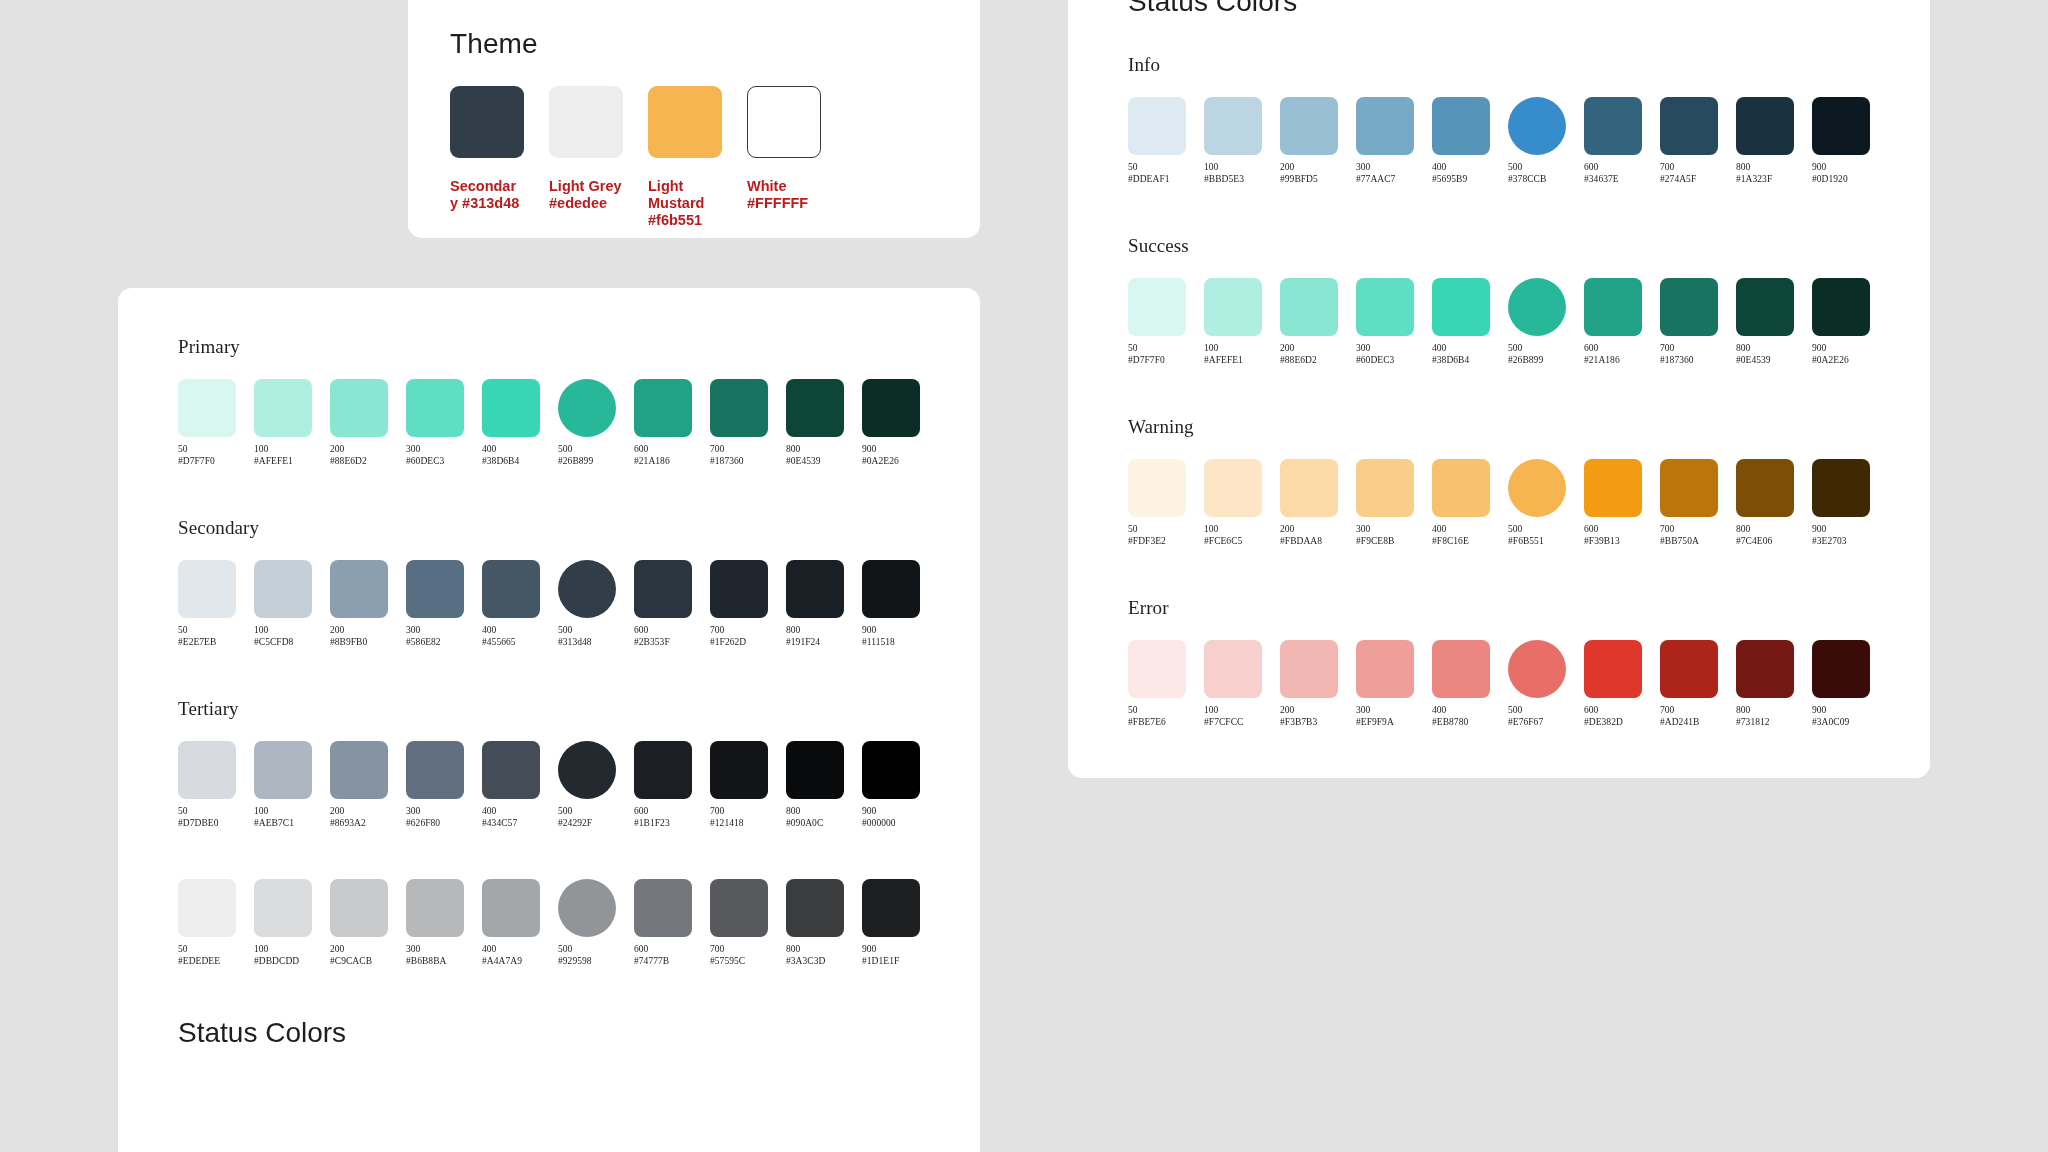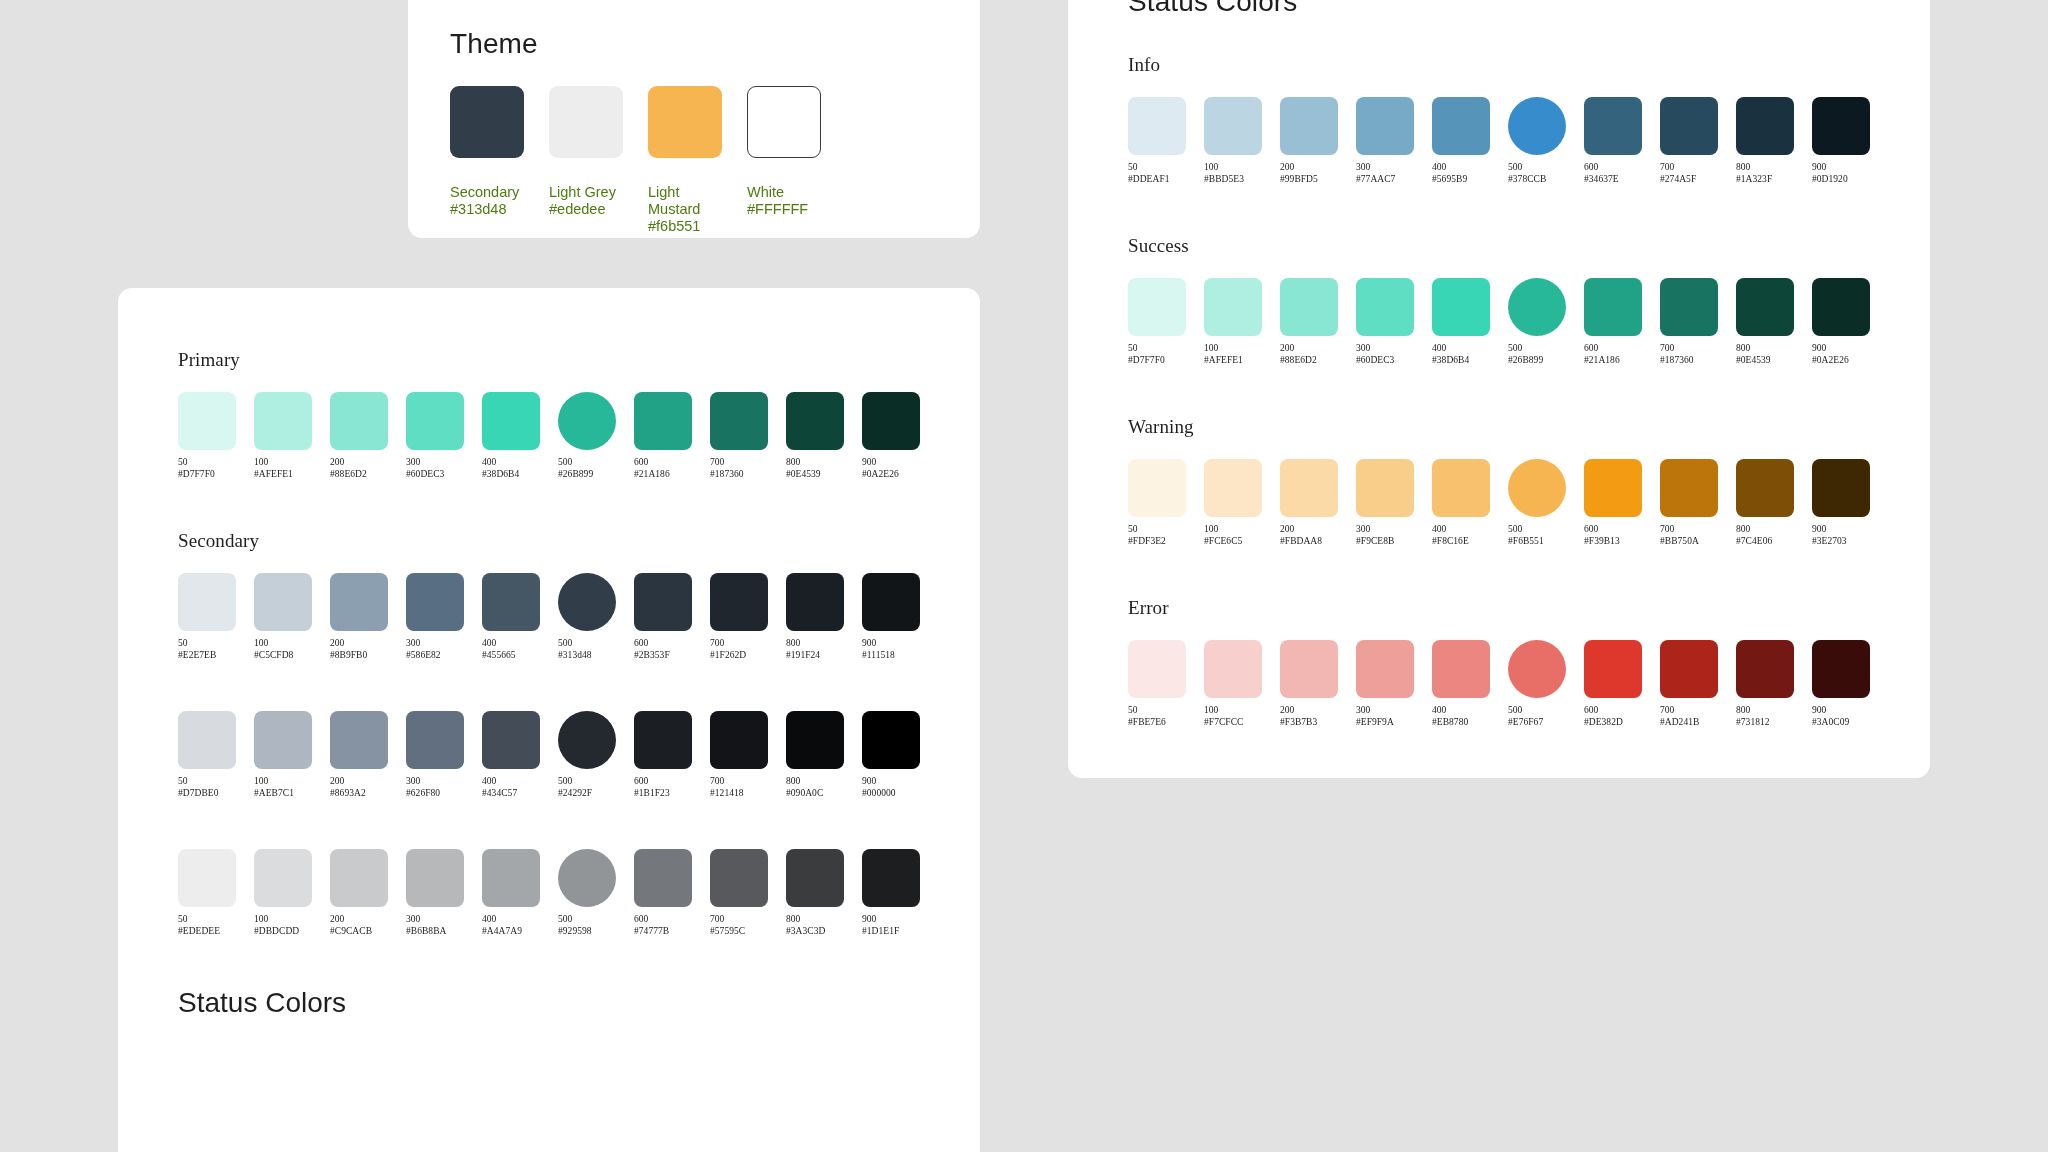--- a/index.html
+++ b/index.html
@@ -79,25 +79,26 @@
     width: 74px;
     height: 72px;
     border-radius: 9px;
   }
 
   .theme-chip.bordered {
     border: 1.6px solid #333a40;
   }
 
   .theme-label {
-    margin-top: 26px;
+    margin-top: 20px;
     font-size: 14.5px;
     line-height: 17px;
-    color: #4d7c0f;
+    color: #b91c1c;
     word-break: break-word;
+    font-weight: bold;
   }
 
   
   .palette-group { margin-bottom: 50px; font-family: Liberation Serif, serif; }
 
   .swatch-row {
     display: flex;
     gap: 18px;
     margin-top: 21px;
   }
@@ -117,21 +118,21 @@
     font-size: 9.5px;
     line-height: 11.5px;
     color: #1c1c1c;
     letter-spacing: .05px;
   }
 
   .swatch-step { display: block; }
   .swatch-hex  { display: block; }
 
   
-  #palette-card .first-group { padding-top: 48px; margin-top: 13px; }
+  #palette-card .first-group { padding-top: 48px; }
 
   #palette-card .trailing-title {
     margin-top: 16px;
     font-size: 28px;
     font-weight: 400;
     color: #1e1e1e;
   }
 
   
   #status-card .card-title { margin-top: 70px; }
@@ -308,20 +309,21 @@
           <div class="swatch-item">
             <div class="swatch-chip" style="background: rgb(17, 21, 24);"></div>
             <div class="swatch-meta">
               <span class="swatch-step">900</span>
               <span class="swatch-hex">#111518</span>
             </div>
           </div>
         </div>
       </div>
       <div class="palette-group">
+        <div class="section-title">Tertiary</div>
         <div class="swatch-row">
           <div class="swatch-item">
             <div class="swatch-chip" style="background: rgb(215, 219, 224);"></div>
             <div class="swatch-meta">
               <span class="swatch-step">50</span>
               <span class="swatch-hex">#D7DBE0</span>
             </div>
           </div>
           <div class="swatch-item">
             <div class="swatch-chip" style="background: rgb(174, 183, 193);"></div>

